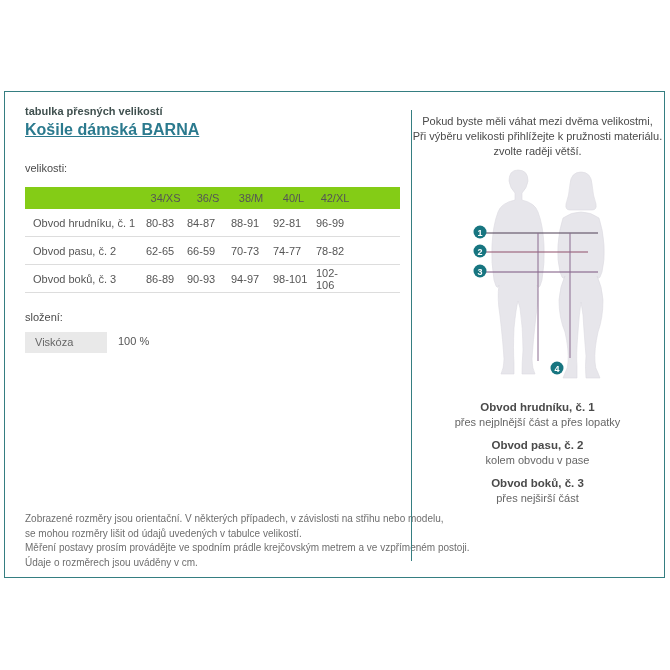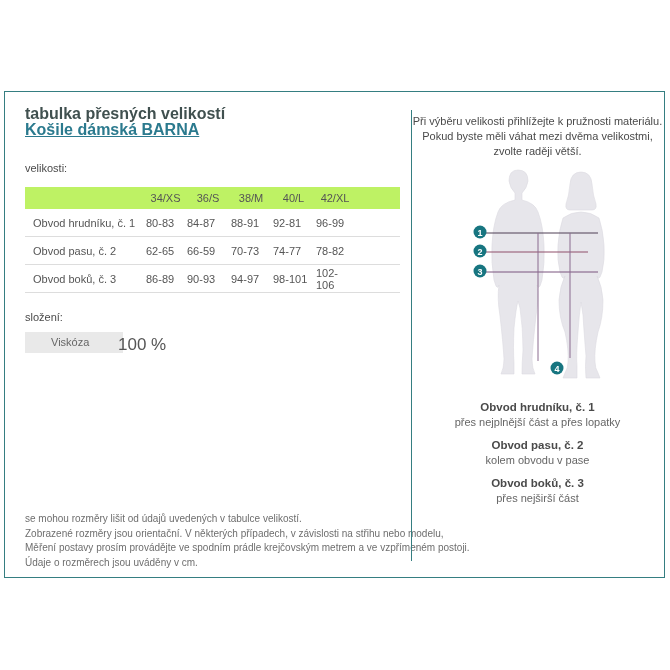--- a/index.html
+++ b/index.html
@@ -3,35 +3,35 @@
 <meta charset="utf-8">
 <style>
   html,body{margin:0;padding:0;background:#ffffff;width:670px;height:670px;
     font-family:"Liberation Sans", sans-serif;overflow:hidden;}
   .sheet{position:absolute;left:4px;top:91px;width:659px;height:485px;
     border:1px solid #357e81;background:#fff;}
   .left-col{position:absolute;left:0;top:0;width:406px;height:100%;}
   .v-divider{position:absolute;left:406px;top:18px;height:451px;width:1px;background:#357e81;}
   .right-col{position:absolute;left:407px;top:0;width:251px;height:100%;}
 
-  .eyebrow{position:absolute;left:20px;top:13px;font-size:16px;font-weight:bold;color:#40504f;}
+  .eyebrow{position:absolute;left:20px;top:13px;font-size:11px;font-weight:bold;color:#40504f;}
   .page-title{position:absolute;left:20px;top:29px;font-size:16px;font-weight:bold;color:#2b7a8e;margin:0;text-decoration:underline;}
   .section-label{position:absolute;font-size:11px;font-weight:normal;color:#4a4a4a;}
   .lbl-sizes{left:20px;top:70px;}
   .lbl-comp{left:20px;top:219px;}
 
   table.size-table{position:absolute;left:20px;top:95px;width:375px;border-collapse:collapse;
     table-layout:fixed;font-size:11px;color:#555;}
-  table.size-table thead th{background:#bef264;font-weight:normal;height:20px;text-align:center;color:#555;margin-top:24px;}
+  table.size-table thead th{background:#84cc16;font-weight:normal;height:20px;text-align:center;color:#555;margin-top:24px;}
   table.size-table tbody td{height:25px;border-bottom:1px solid #dddddd;text-align:left;}
   table.size-table tbody td.row-label{text-align:left;padding-left:8px;}
 
   .material-chip{position:absolute;left:20px;top:240px;width:72px;height:21px;background:#e9e9e9;
-    color:#666;font-size:11px;line-height:21px;padding-left:26px;}
-  .material-percent{position:absolute;left:113px;top:243px;font-size:17px;color:#555;}
+    color:#666;font-size:11px;line-height:21px;padding-left:10px;}
+  .material-percent{position:absolute;left:113px;top:243px;font-size:11px;color:#555;}
 
   .disclaimer{position:absolute;left:20px;top:420px;font-size:10px;line-height:14.5px;
     color:#6e6e6e;white-space:nowrap;}
 
   .intro{position:absolute;left:0;top:22px;width:100%;text-align:center;font-size:11px;
     line-height:15px;color:#4a4a4a;}
   .figure-svg{position:absolute;left:0;top:68px;width:251px;height:228px;}
   .legend{position:absolute;left:0;top:300px;width:100%;text-align:center;}
   .legend-title{font-size:11.5px;font-weight:bold;color:#4a4a4a;line-height:15px;margin-top:8px;}
   .legend-desc{font-size:11px;color:#666;line-height:15px;}
@@ -99,33 +99,33 @@
           <td></td>
         </tr>
       </tbody>
     </table>
 
     <div class="section-label lbl-comp">složení:</div>
     <div class="material-chip">Viskóza</div>
     <div class="material-percent">100 %</div>
 
     <div class="disclaimer">
+      <div>Zobrazené rozměry jsou orientační. V některých případech, v závislosti na střihu nebo modelu,</div>
       <div>se mohou rozměry lišit od údajů uvedených v tabulce velikostí.</div>
-      <div>Zobrazené rozměry jsou orientační. V některých případech, v závislosti na střihu nebo modelu,</div>
       <div>Měření postavy prosím provádějte ve spodním prádle krejčovským metrem a ve vzpřímeném postoji.</div>
       <div>Údaje o rozměrech jsou uváděny v cm.</div>
     </div>
   </div>
 
   <div class="v-divider"></div>
 
   <div class="right-col">
     <div class="intro">
+      <div>Pokud byste měli váhat mezi dvěma velikostmi,</div>
       <div>Při výběru velikosti přihlížejte k pružnosti materiálu.</div>
-      <div>Pokud byste měli váhat mezi dvěma velikostmi,</div>
       <div>zvolte raději větší.</div>
     </div>
 
     <svg class="figure-svg" viewBox="0 0 251 228" xmlns="http://www.w3.org/2000/svg">
 
       <path class="silhouette" d="M103,40 L103,33 Q98,28 97,21 Q97,10 106,10 Q116,10 116,21 Q115,28 110,33 L110,40
                Q123,43 126,52 Q131,65 132,85 Q133,102 130,120 L128,126 Q126,129 125,125
                Q127,138 124,156 Q121,182 120,199 Q120,208 123,214 L110,214 Q110,203 111,190
                Q111,168 108,148 L106,141 Q104,148 102,168 Q101,190 102,203 L102,214 L89,214
                Q92,208 92,199 Q91,182 88,156 Q85,138 87,125 Q86,129 84,126 L82,120

